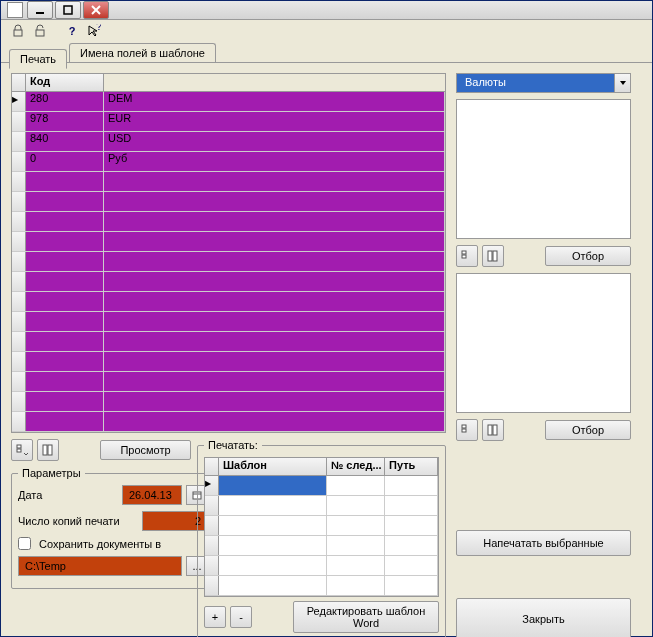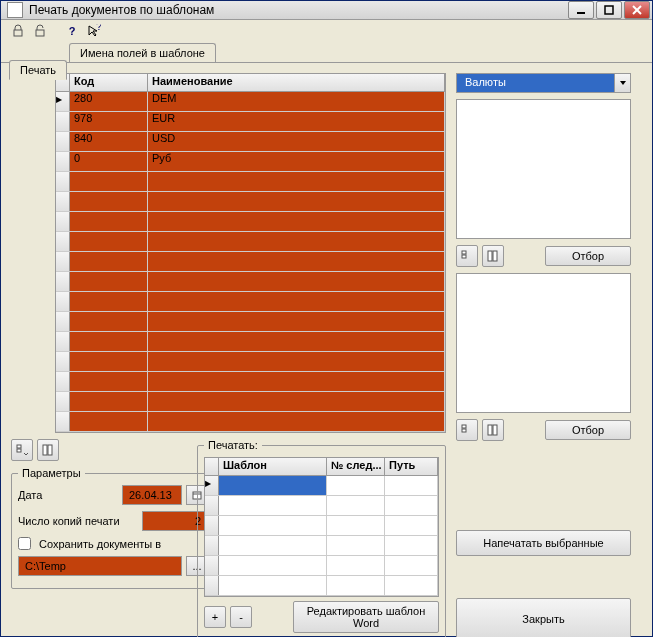--- a/index.html
+++ b/index.html
@@ -13,27 +13,27 @@
 .titlebar-btns { display: flex; gap: 2px; }
 .tbtn { width: 26px; height: 18px; background: linear-gradient(to bottom, #f5f5f5, #dcdcdc); border: 1px solid #888; border-radius: 2px; display: flex; align-items: center; justify-content: center; cursor: pointer; }
 .tbtn.close { background: linear-gradient(to bottom, #e78b8b, #c0392b); color: #fff; }
 .tbtn svg { width: 10px; height: 10px; }
 
 .toolbar { height: 26px; padding: 2px 8px; display: flex; align-items: center; gap: 4px; }
 .tb-icon { width: 18px; height: 18px; border: 1px solid transparent; display: flex; align-items: center; justify-content: center; cursor: pointer; }
 
 .tabstrip { display: flex; padding: 0 8px; height: 22px; align-items: flex-end; border-bottom: 1px solid #999; }
 .tab { padding: 3px 10px; border: 1px solid #999; border-bottom: none; background: #ece9d8; cursor: pointer; border-radius: 3px 3px 0 0; margin-right: 2px; position: relative; }
-.tab.active { background: #ece9d8; z-index: 2; top: 18px; border-bottom: 1px solid #ece9d8; }
+.tab.active { background: #ece9d8; z-index: 2; top: 7px; border-bottom: 1px solid #ece9d8; }
 
 .content { flex: 1; padding: 10px; display: flex; gap: 10px; }
 .leftcol { width: 435px; display: flex; flex-direction: column; gap: 6px; }
 .rightcol { width: 175px; display: flex; flex-direction: column; gap: 6px; }
 
-.grid { border: 1px solid #999; background: #c2410c; position: relative; margin-left: 44px; }
+.grid { border: 1px solid #999; background: #a21caf; position: relative; }
 .grid-main { height: 360px; display: flex; flex-direction: column; }
 .grid-header { display: flex; background: #ece9d8; border-bottom: 1px solid #999; height: 18px; flex-shrink: 0; }
 .grid-header-cell { border-right: 1px solid #999; padding: 1px 4px; font-weight: bold; background: linear-gradient(to bottom,#f5f5f5,#e0e0e0); overflow: hidden; white-space: nowrap; }
 .grid-body { flex: 1; overflow-y: scroll; }
 .grid-row { display: flex; height: 20px; border-bottom: 1px solid #ccc; }
 .grid-cell { border-right: 1px solid #ccc; padding: 0 4px; overflow: hidden; white-space: nowrap; }
 .grid-rowmark { width: 14px; background: linear-gradient(to bottom,#f5f5f5,#e0e0e0); border-right: 1px solid #999; flex-shrink: 0; }
 .grid-row.current .grid-rowmark::before { content: "▶"; font-size: 8px; color: #000; }
 .grid-row.current .grid-cell:first-of-type { background: #316ac5; color: #fff; }
 
@@ -82,21 +82,20 @@
 ::-webkit-scrollbar-thumb { background: #cdcdcd; border: 1px solid #999; }
 ::-webkit-scrollbar-button { background: linear-gradient(to bottom,#f5f5f5,#dcdcdc); border: 1px solid #999; height: 16px; }
 </style>
 </head>
 <body>
 
 <div class="window">
 
   <div class="titlebar">
     <span class="titlebar-icon"></span>
-    <span class="titlebar-text">Печать документов по шаблонам</span>
     <div class="titlebar-btns">
       <div class="tbtn">
           <svg viewBox="0 0 10 10">
             <line x1="1" y1="8" x2="9" y2="8" stroke="#000" stroke-width="2"></line>
           </svg>
         </div>
       <div class="tbtn">
           <svg viewBox="0 0 10 10">
             <rect x="1" y="1" width="8" height="8" fill="none" stroke="#000" stroke-width="1.5"></rect>
           </svg>
@@ -141,21 +140,20 @@
   </div>
 
   <div class="content">
 
     <div class="leftcol">
 
       <div class="grid grid-main">
         <div class="grid-header">
           <div class="grid-header-cell col-mark"></div>
           <div class="grid-header-cell col-code">Код</div>
-          <div class="grid-header-cell col-name">Наименование</div>
         </div>
         <div class="grid-body">
           <div class="grid-row current">
             <div class="grid-rowmark"></div>
             <div class="grid-cell col-code">280</div>
             <div class="grid-cell col-name">DEM</div>
           </div>
           <div class="grid-row">
             <div class="grid-rowmark"></div>
             <div class="grid-cell col-code">978</div>
@@ -268,20 +266,21 @@
                   <rect x="1" y="5" width="4" height="3" fill="#fff" stroke="#555"></rect>
                   <path d="M8 9 L10 11 L12 9" fill="none" stroke="#555"></path>
                 </svg>
               </div>
             <div class="btn small">
                 <svg width="12" height="12" viewBox="0 0 12 12">
                   <rect x="1" y="1" width="4" height="10" fill="#fff" stroke="#555"></rect>
                   <rect x="6" y="1" width="4" height="10" fill="#fff" stroke="#555"></rect>
                 </svg>
               </div>
+            <div class="btn wide">Просмотр</div>
           </div>
 
           <fieldset class="fieldset">
             <legend class="fieldset-legend">Параметры</legend>
             <div class="param-row">
               <span class="param-label">Дата</span>
               <input class="param-input" style="width: 60px;" value="26.04.13">
               <div class="browse-btn">
                   <svg width="10" height="10" viewBox="0 0 10 10">
                     <rect x="1" y="2" width="8" height="7" fill="#fff" stroke="#555"></rect>

